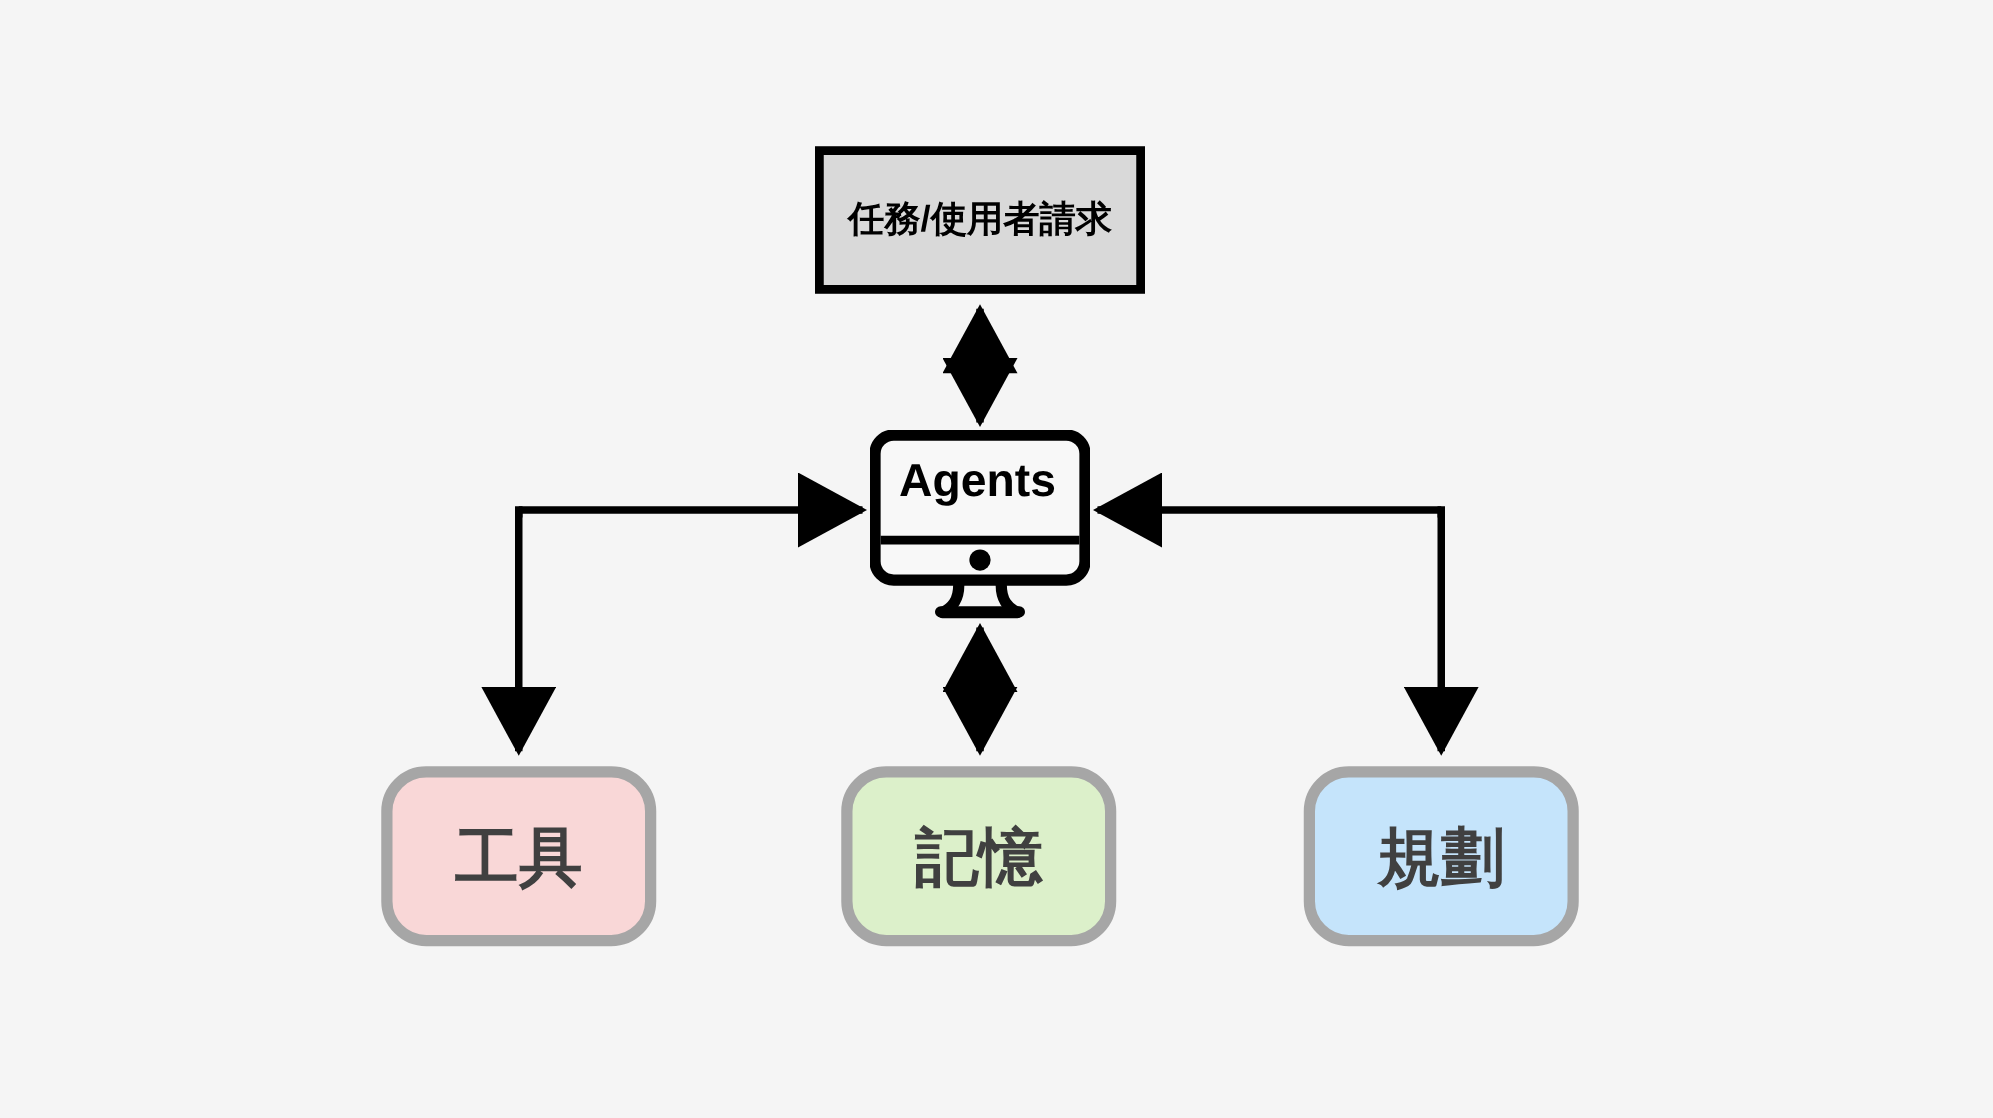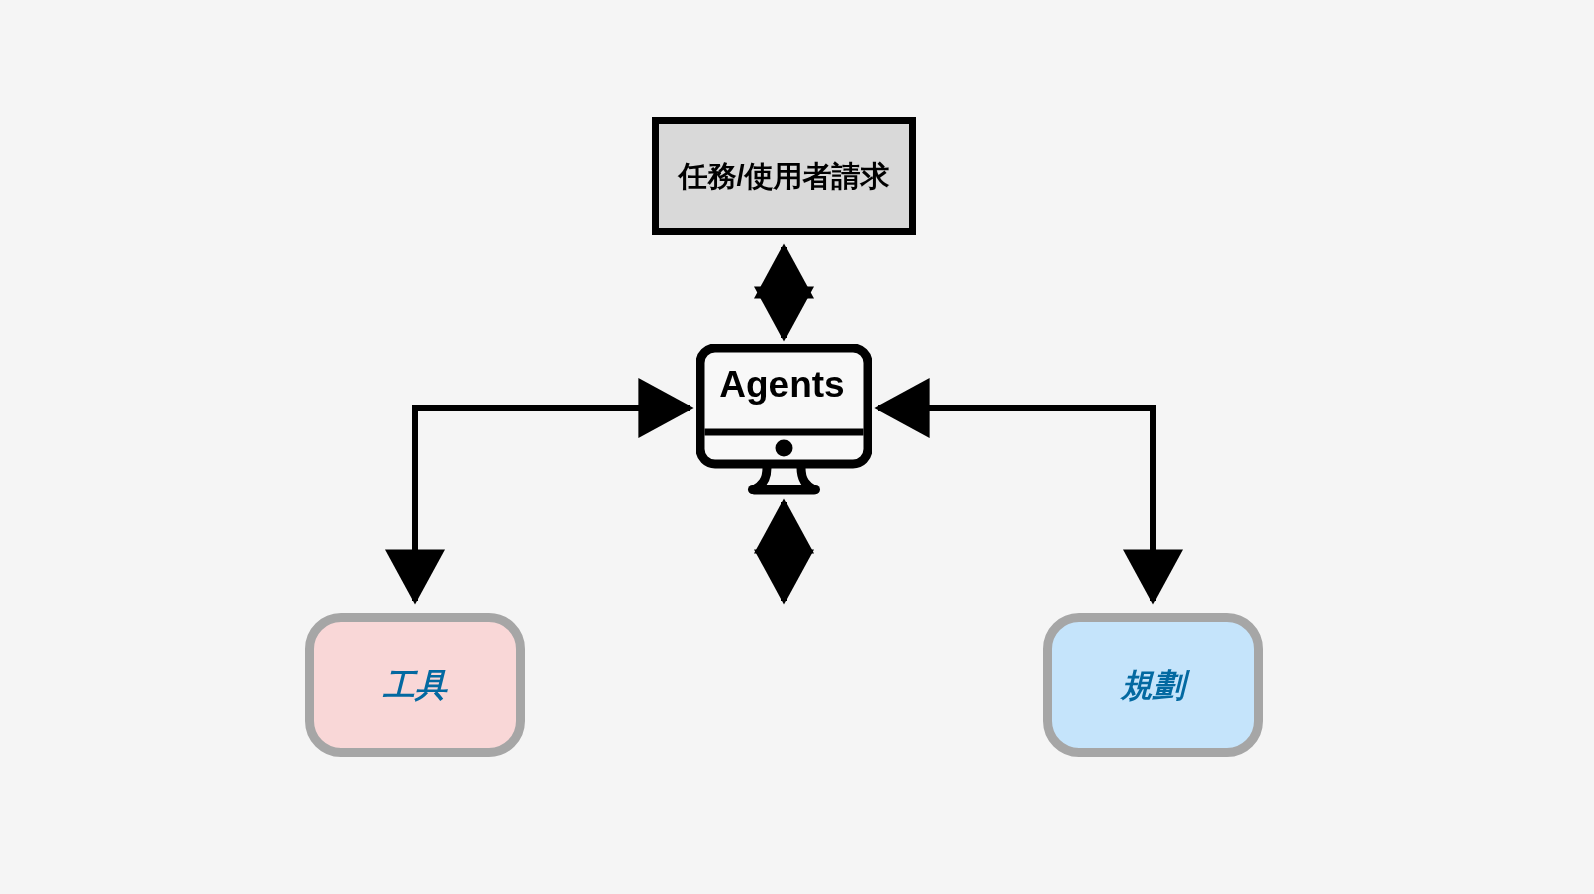--- a/index.html
+++ b/index.html
@@ -83,26 +83,25 @@
     width: 220px;
     height: 144px;
     border: 9px solid #a6a6a6;
     border-radius: 36px;
     box-sizing: border-box;
     display: flex;
     align-items: center;
     justify-content: center;
   }
   .leaf-box .label {
-    font-size: 32px;
+    font-size: 51px;
     font-weight: bold;
-    color: #0369a1;
+    color: #404040;
     line-height: 1;
     white-space: nowrap;
-    font-style: italic;
   }
   #leaf-tools   { left: 305px; }
   #leaf-memory  { left: 673px; }
   #leaf-planning{ left: 1043px; }
 </style>
 </head>
 <body>
 
 <div id="canvas">
 
@@ -163,18 +162,21 @@
 
       <rect x="52" y="141" width="72" height="9" rx="4.5" fill="#000000"></rect>
     </svg>
     <span class="agents-label">Agents</span>
   </div>
 
   <div id="leaf-tools" class="leaf-box" style="background:#f9d7d7;">
     <span class="label">工具</span>
   </div>
 
+  <div id="leaf-memory" class="leaf-box" style="background:#dcf0ca;">
+    <span class="label">記憶</span>
+  </div>
 
   <div id="leaf-planning" class="leaf-box" style="background:#c5e4fb;">
     <span class="label">規劃</span>
   </div>
 
 </div>
 
 </body></html>

